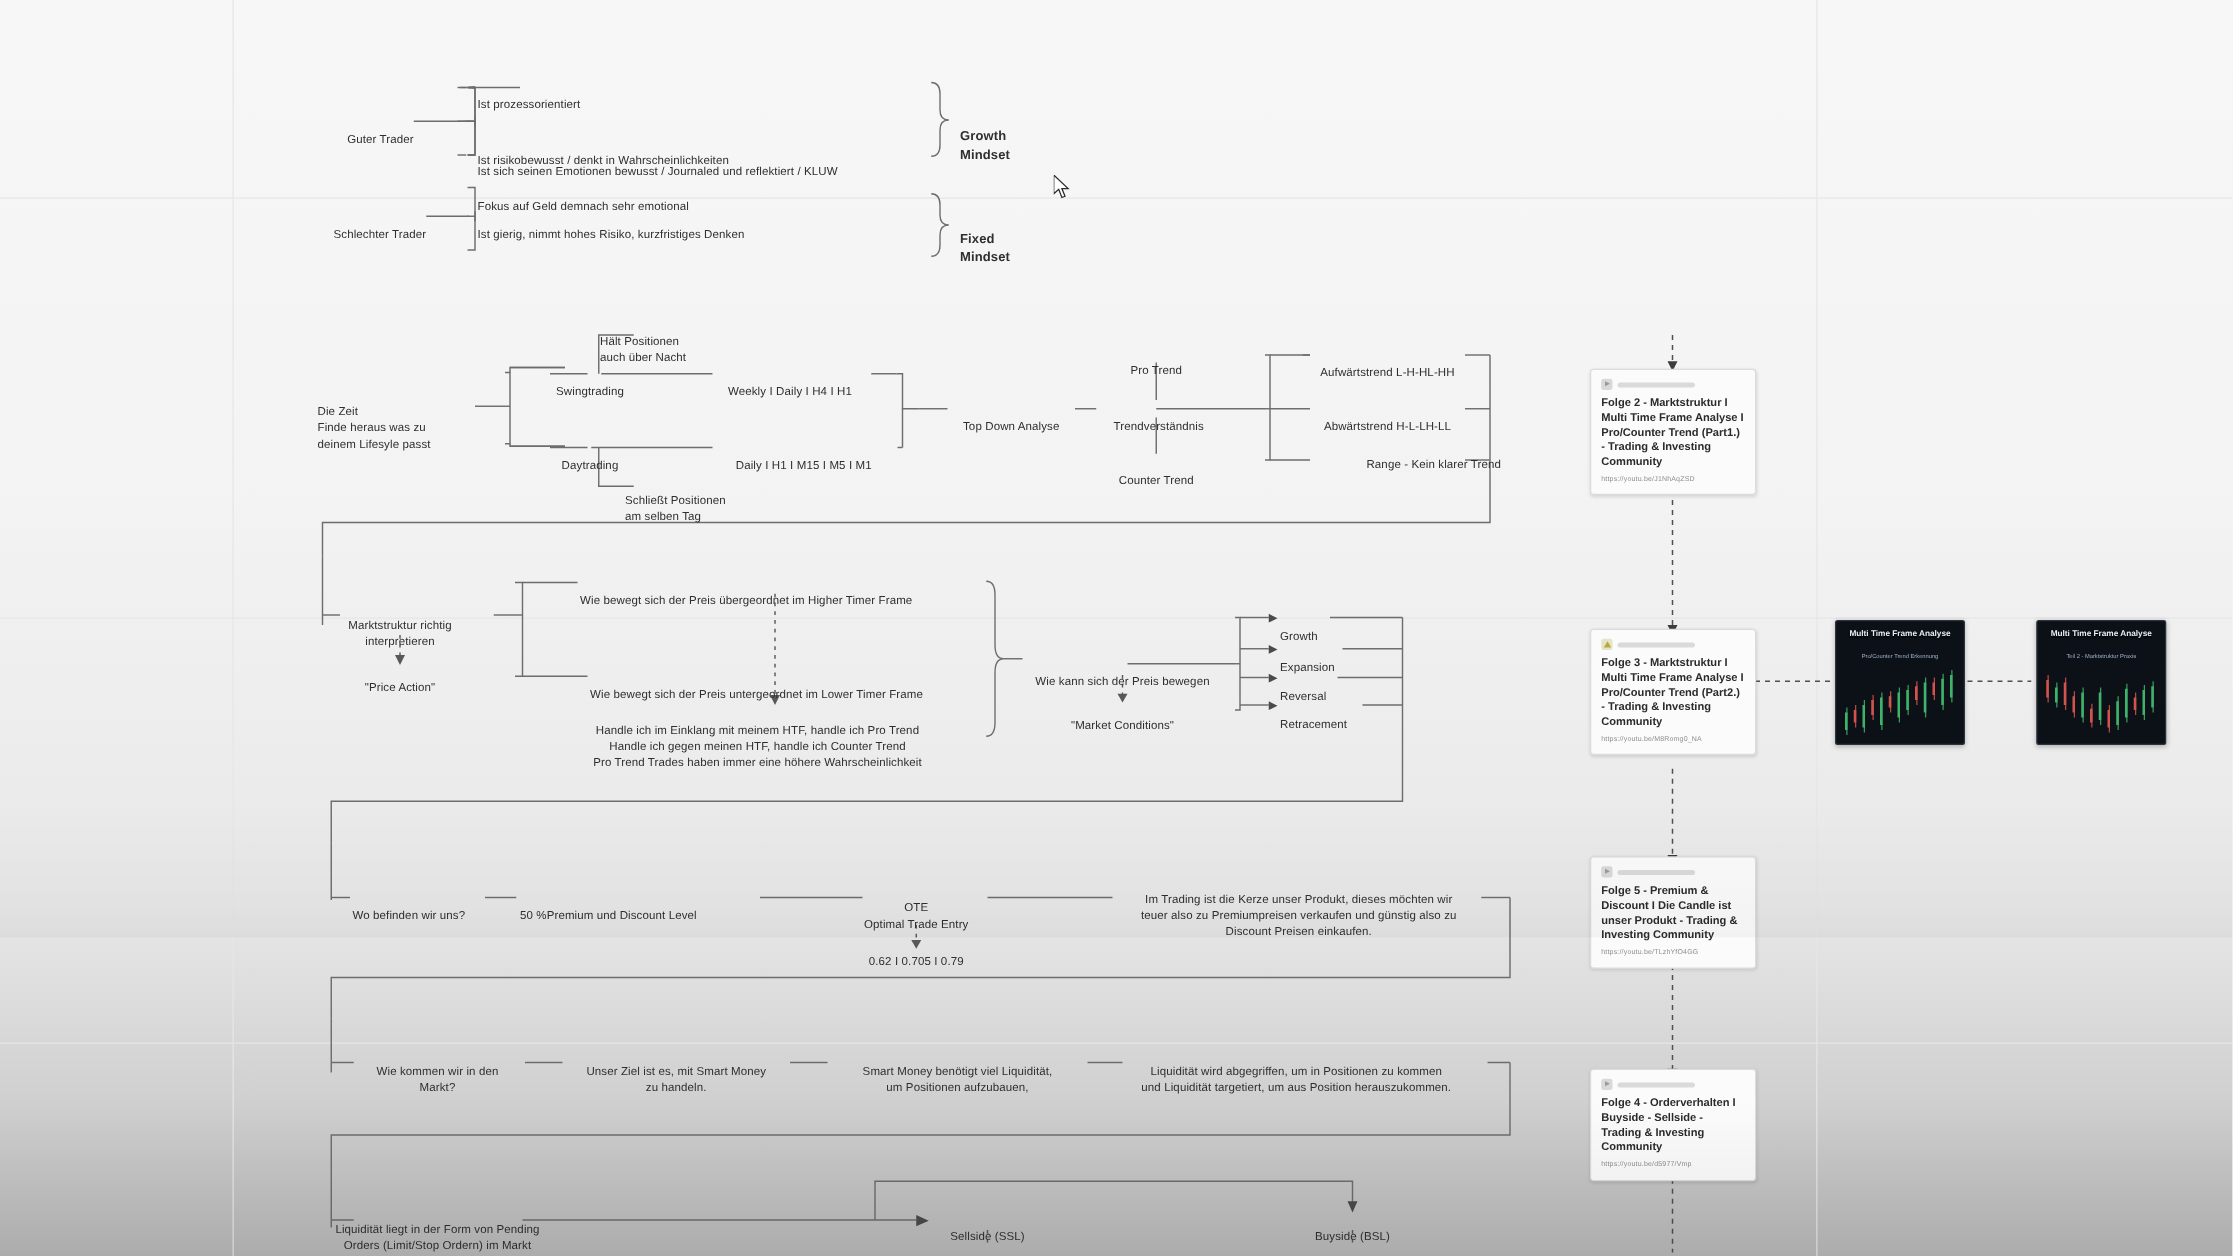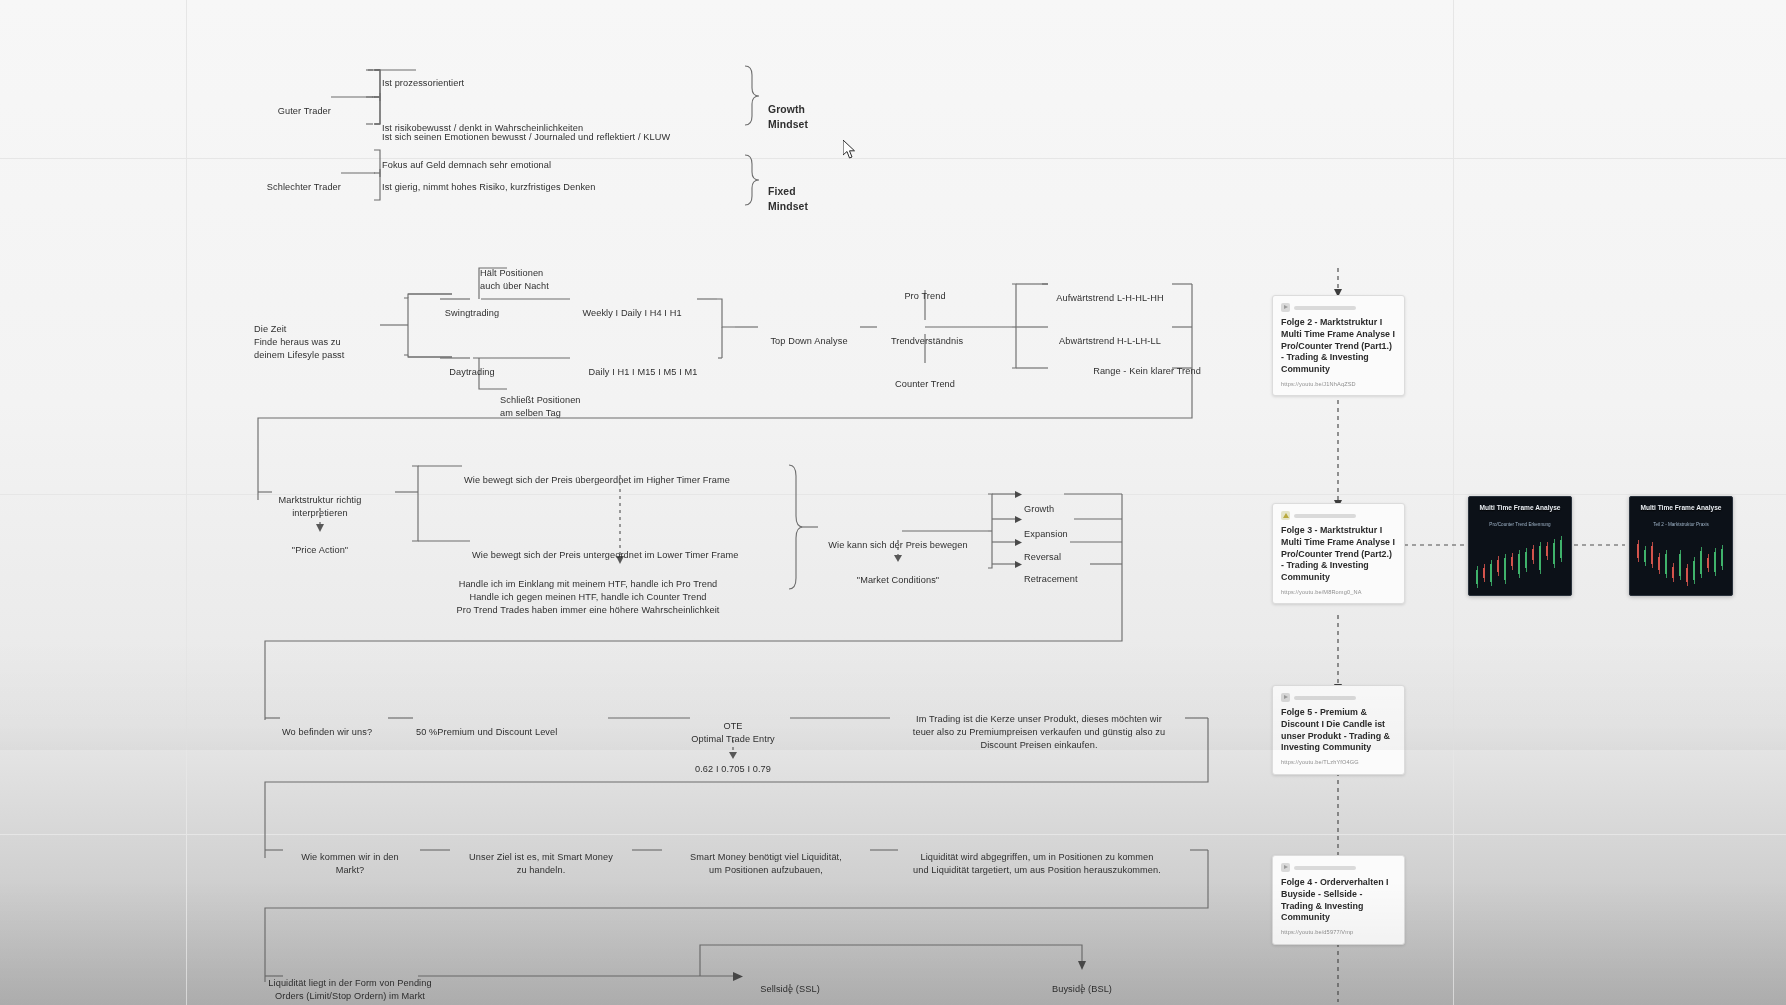--- a/index.html
+++ b/index.html
@@ -393,21 +393,21 @@
   </div>
   <div class="node c" style="left:320px; top:531px;">
     <span>"Price Action"</span>
   </div>
   <div class="node l" style="left:464px; top:461px;">
     <span>Wie bewegt sich der Preis übergeordnet im Higher Timer Frame</span>
   </div>
   <div class="node l" style="left:472px; top:536px;">
     <span>Wie bewegt sich der Preis untergeordnet im Lower Timer Frame</span>
   </div>
-  <div class="node c" style="left:588px; top:565px; text-align:center;">
+  <div class="node c" style="left:606px; top:565px; text-align:center;">
     <span>Handle ich im Einklang mit meinem HTF, handle ich Pro Trend
 Handle ich gegen meinen HTF, handle ich Counter Trend
 Pro Trend Trades haben immer eine höhere Wahrscheinlichkeit</span>
   </div>
   <div class="node c" style="left:898px; top:526px;">
     <span>Wie kann sich der Preis bewegen</span>
   </div>
   <div class="node c" style="left:898px; top:561px;">
     <span>"Market Conditions"</span>
   </div>

